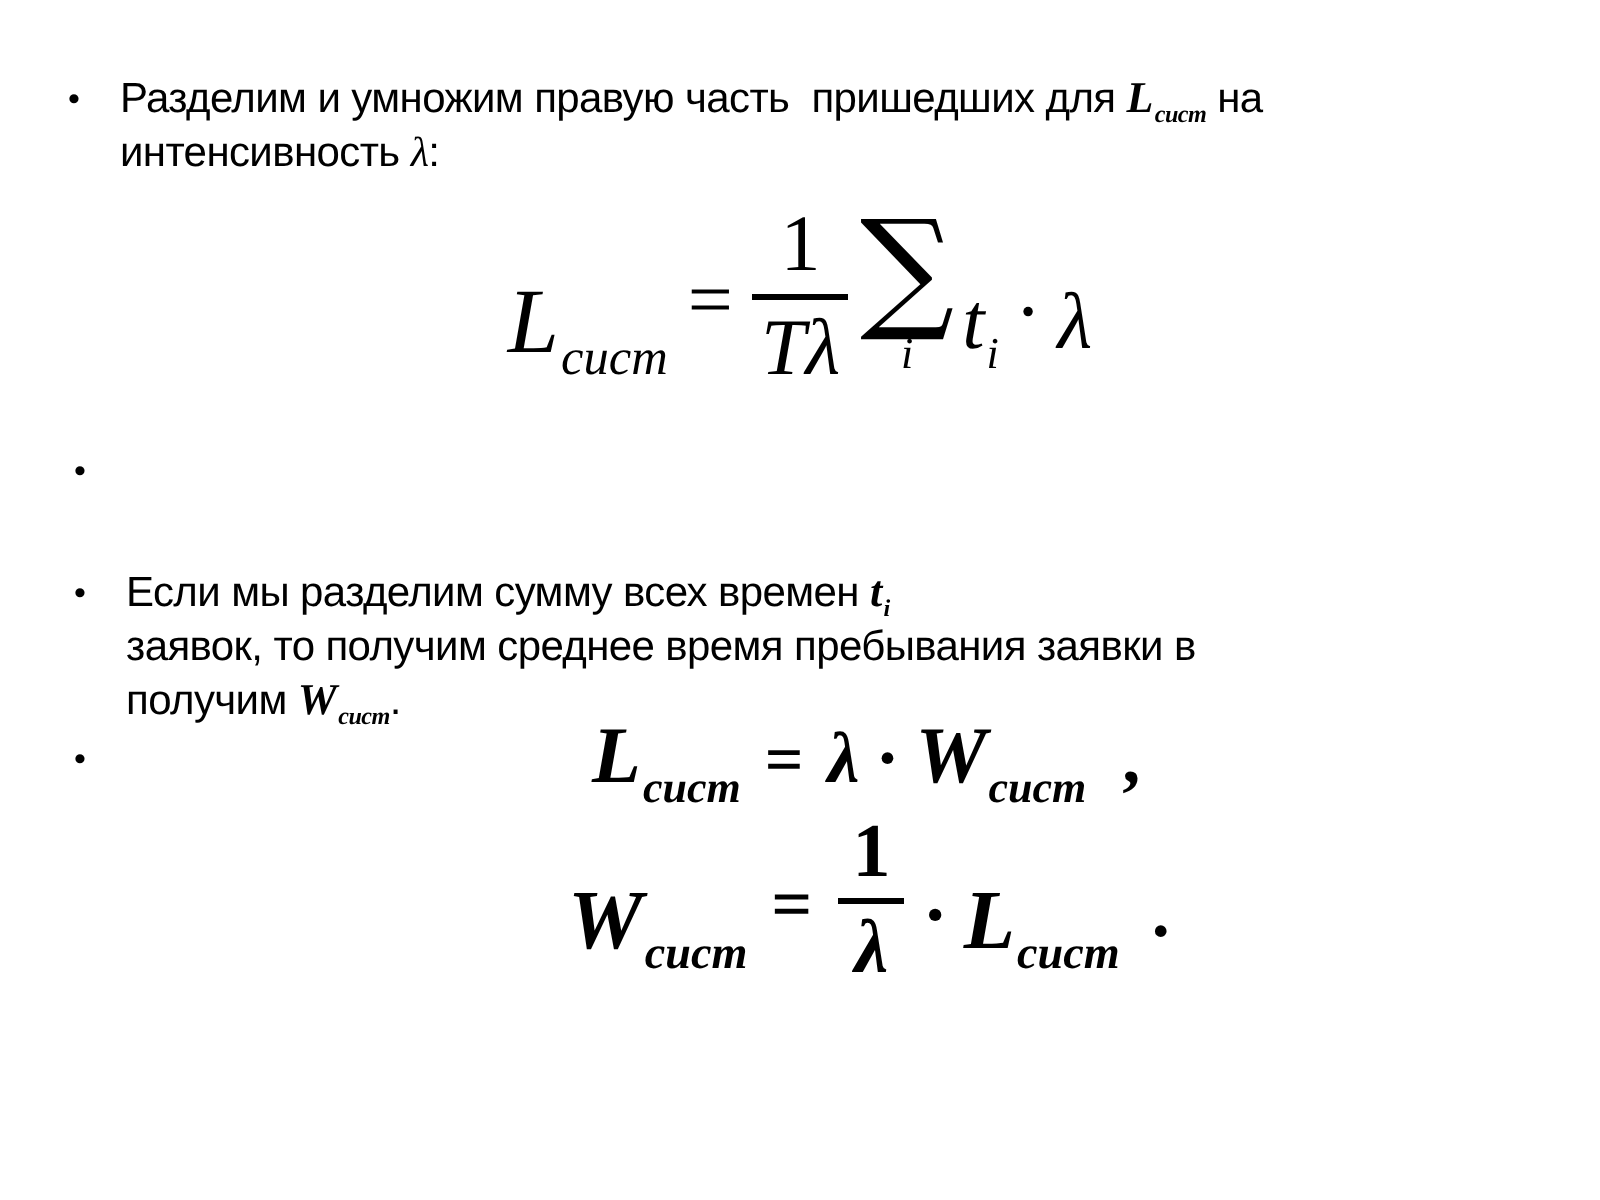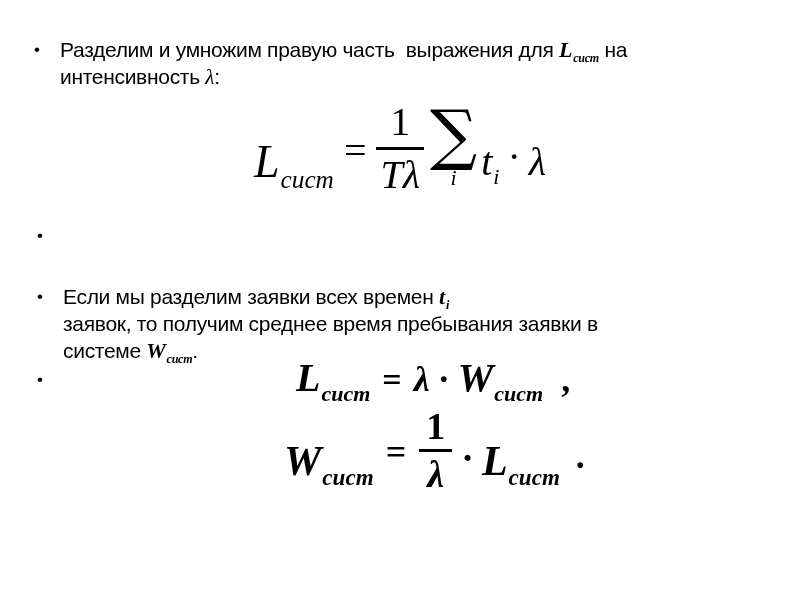--- a/index.html
+++ b/index.html
@@ -64,21 +64,21 @@
   .f3-dot { font-size:38px; line-height:1; margin:0 8px; transform:translateY(8px); }
   .f3-per { font-size:36px; line-height:1; margin-left:16px; transform:translateY(6px); }
 </style>
 </head>
 <body>
 
 <div class="slide">
 
   <div class="bullet" id="b1">
     <span class="dot">•</span>
-    <div class="btxt"><span>Разделим и умножим правую часть  выражения для </span><span class="mgrp ms it bd im"><span>L</span><span class="msub">сист</span></span><span> на</span><br><span>интенсивность </span><span class="ms it il">λ</span><span>:</span></div>
+    <div class="btxt"><span>Разделим и умножим правую часть  пришедших для </span><span class="mgrp ms it bd im"><span>L</span><span class="msub">сист</span></span><span> на</span><br><span>интенсивность </span><span class="ms it il">λ</span><span>:</span></div>
   </div>
 
   <div id="f1">
     <div class="f1row">
       <span class="mgrp ms it f1-lhs">
           <span>L</span>
           <span class="msub">сист</span>
         </span>
       <span class="ms up f1-eq">=</span>
       <span class="frac f1-frac">
@@ -97,21 +97,21 @@
       <span class="ms it f1-lam">λ</span>
     </div>
   </div>
 
   <div class="bullet" id="b2">
     <span class="dot">•</span>
   </div>
 
   <div class="bullet" id="b3">
     <span class="dot">•</span>
-    <div class="btxt"><span>Если мы разделим заявки всех времен </span><span class="mgrp ms it bd im"><span>t</span><span class="msub">i</span></span><br><span>заявок, то получим среднее время пребывания заявки в</span><br><span>системе </span><span class="mgrp ms it bd im"><span>W</span><span class="msub">сист</span></span><span>.</span></div>
+    <div class="btxt"><span>Если мы разделим сумму всех времен </span><span class="mgrp ms it bd im"><span>t</span><span class="msub">i</span></span><br><span>заявок, то получим среднее время пребывания заявки в</span><br><span>получим </span><span class="mgrp ms it bd im"><span>W</span><span class="msub">сист</span></span><span>.</span></div>
   </div>
 
   <div class="bullet" id="b4">
     <span class="dot">•</span>
   </div>
 
   <div id="f2" class="ms it bd">
     <span class="mgrp f2-g">
         <span>L</span>
         <span class="msub">сист</span>

